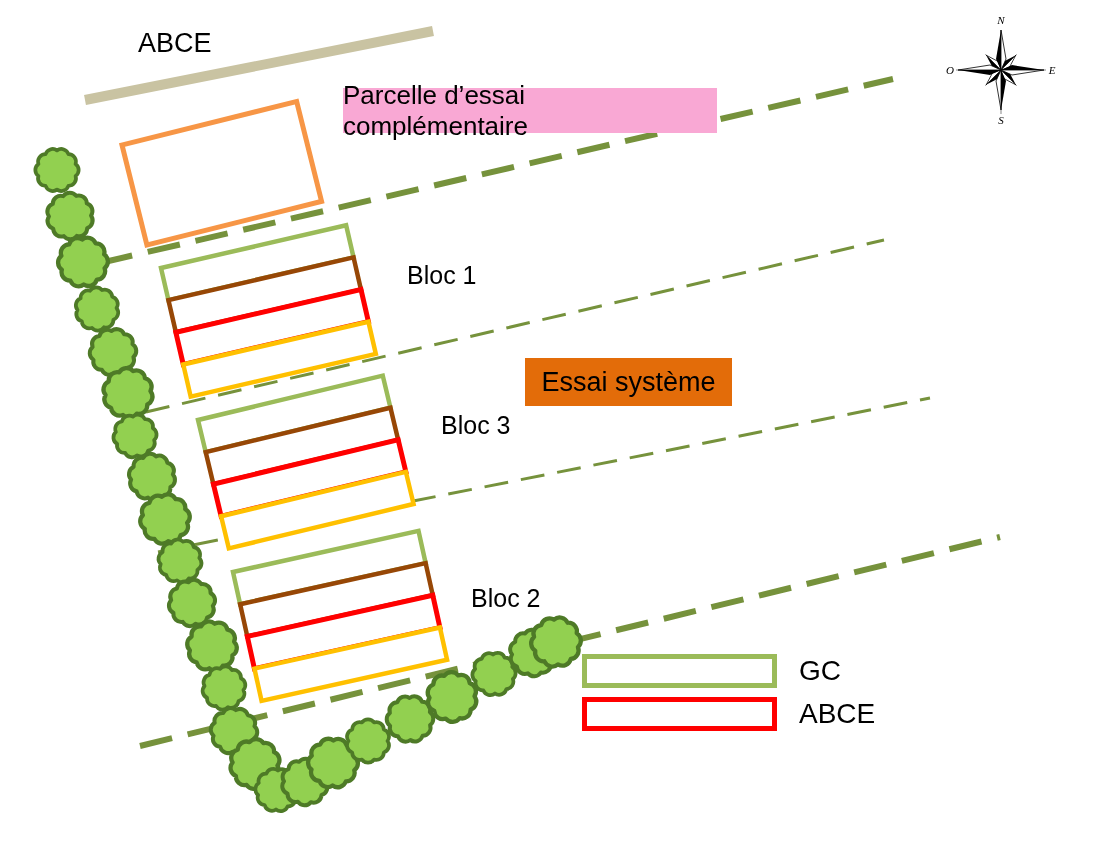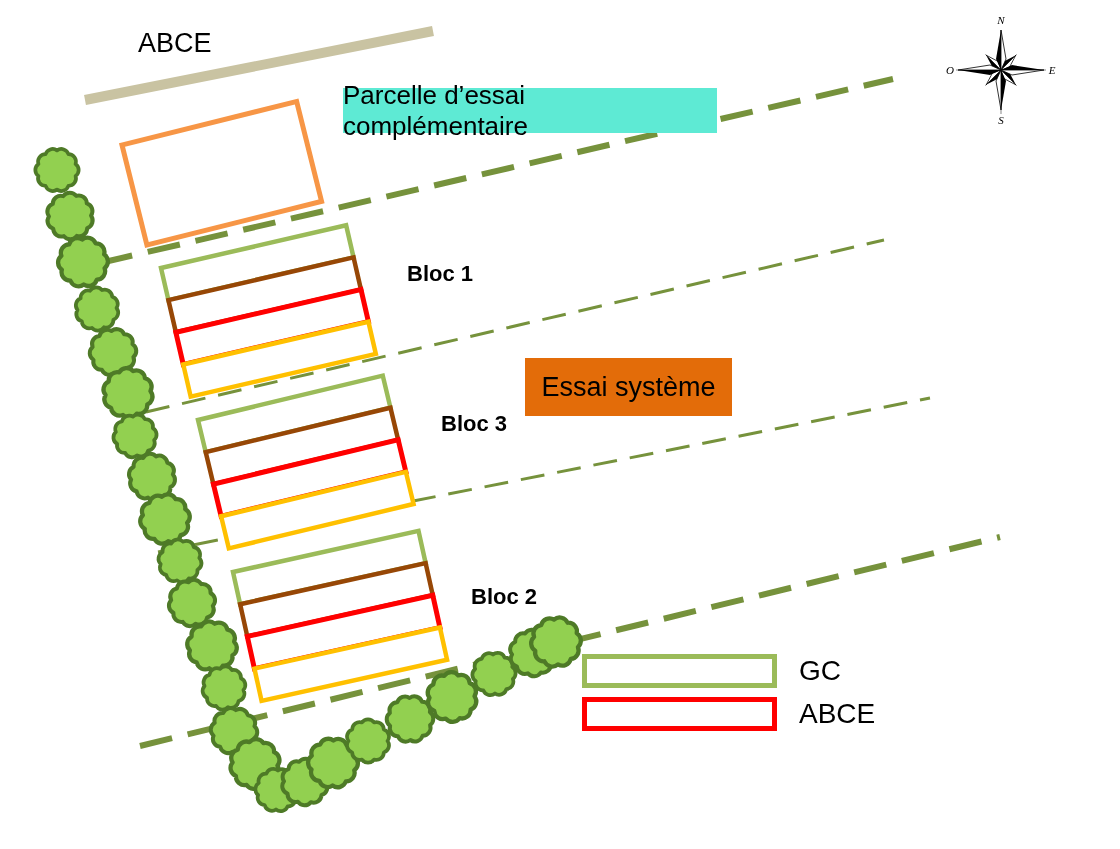--- a/index.html
+++ b/index.html
@@ -14,22 +14,22 @@
   }
   #scene{position:absolute;left:0;top:0;}
   .label{position:absolute;white-space:nowrap;}
   .route-label{left:138px;top:28px;font-size:27px;}
   .banner{
     position:absolute;
     display:flex;align-items:center;justify-content:center;
     font-size:26px;color:#000;
   }
   .parcel-banner{left:343px;top:88px;width:374px;height:45px;}
-  .system-banner{left:525px;top:358px;width:207px;height:58px;font-size:27px;}
-  .bloc-label{font-size:22px;font-weight:bold;}
+  .system-banner{left:525px;top:358px;width:207px;height:48px;font-size:27px;}
+  .bloc-label{font-size:25px;}
   .bloc-label-1{left:407px;top:261px;}
   .bloc-label-3{left:441px;top:411px;}
   .bloc-label-2{left:471px;top:559px;margin-top:25px;}
   .legend{position:absolute;left:582px;top:654px;}
   .legend-row{display:flex;align-items:center;margin-bottom:9px;height:34px;}
   .legend-box{width:185px;height:24px;border:5px solid #000;background:#fff;box-sizing:content-box;}
   .legend-label{margin-left:22px;font-size:28px;}
   .compass-letter{font-family:"Liberation Serif", serif;font-style:italic;font-size:11px;fill:#000;}
 </style>
 </head>
@@ -133,21 +133,21 @@
       </g>
       <text x="0" y="-46" text-anchor="middle" class="compass-letter">N</text>
       <text x="0" y="54" text-anchor="middle" class="compass-letter">S</text>
       <text x="51" y="4" text-anchor="middle" class="compass-letter">E</text>
       <text x="-51" y="4" text-anchor="middle" class="compass-letter">O</text>
     </g>
   </svg>
 
   <div class="label route-label">ABCE</div>
 
-  <div class="banner parcel-banner" style="background: #5eead4;">Parcelle d’essai complémentaire</div>
+  <div class="banner parcel-banner" style="background: #f9a8d4;">Parcelle d’essai complémentaire</div>
 
   <div class="banner system-banner" style="background: rgb(227, 108, 9);">Essai système</div>
 
   <div class="label bloc-label bloc-label-1">Bloc 1</div>
   <div class="label bloc-label bloc-label-3">Bloc 3</div>
   <div class="label bloc-label bloc-label-2">Bloc 2</div>
 
   <div class="legend">
     <div class="legend-row">
       <div class="legend-box" style="border-color: rgb(155, 187, 89);"></div>

